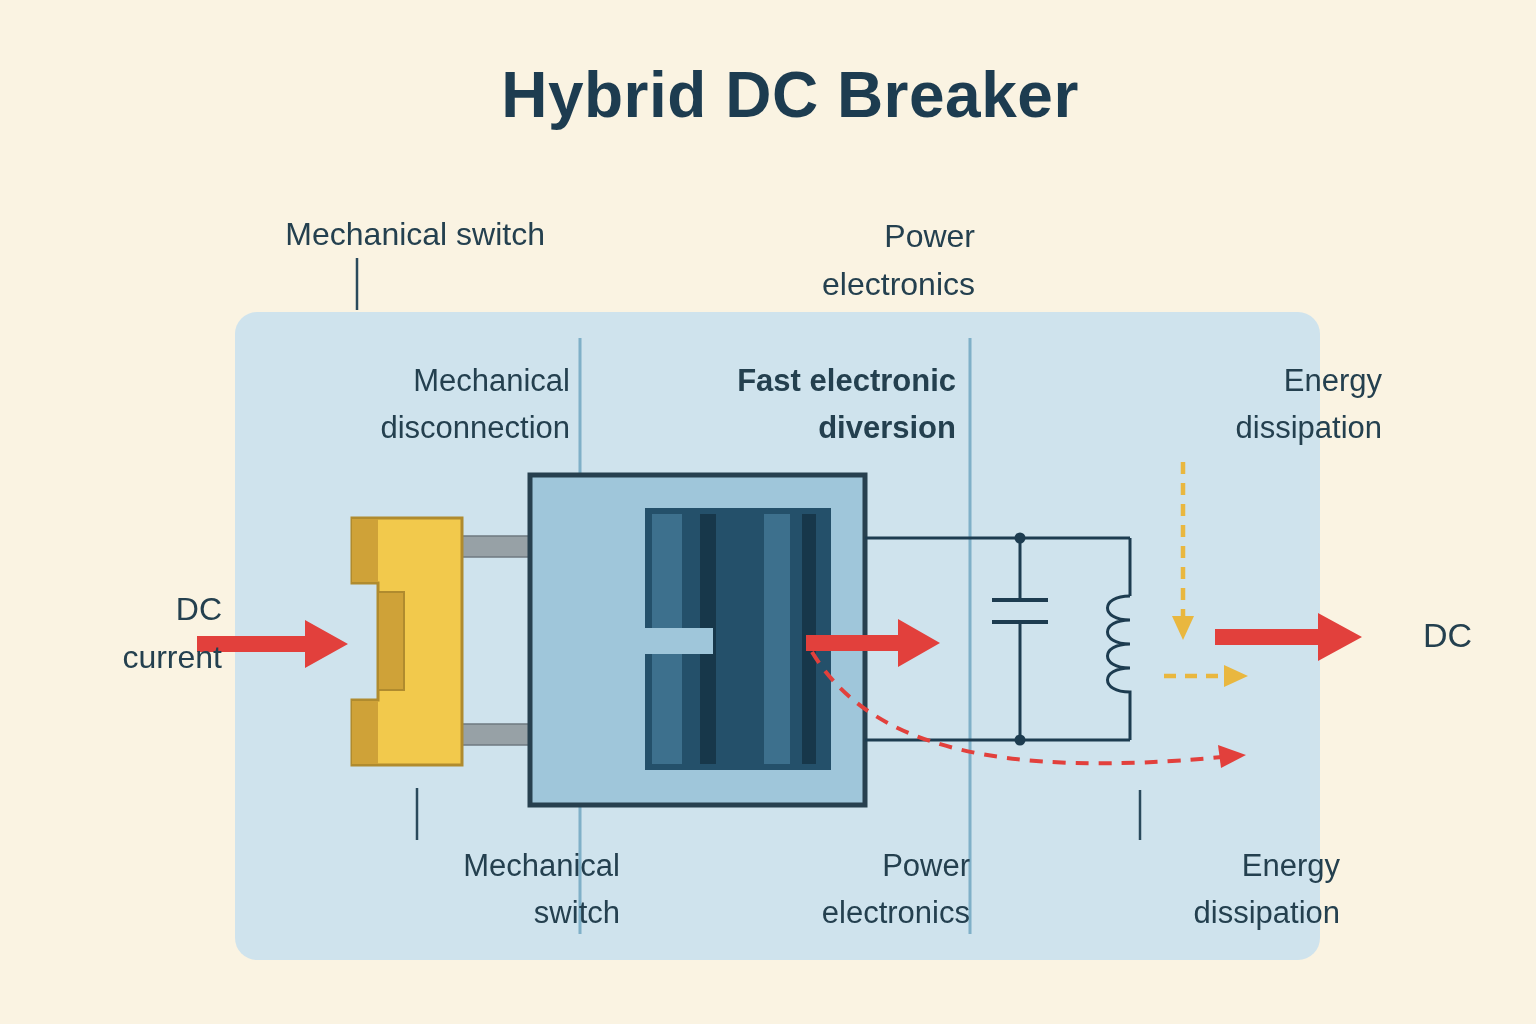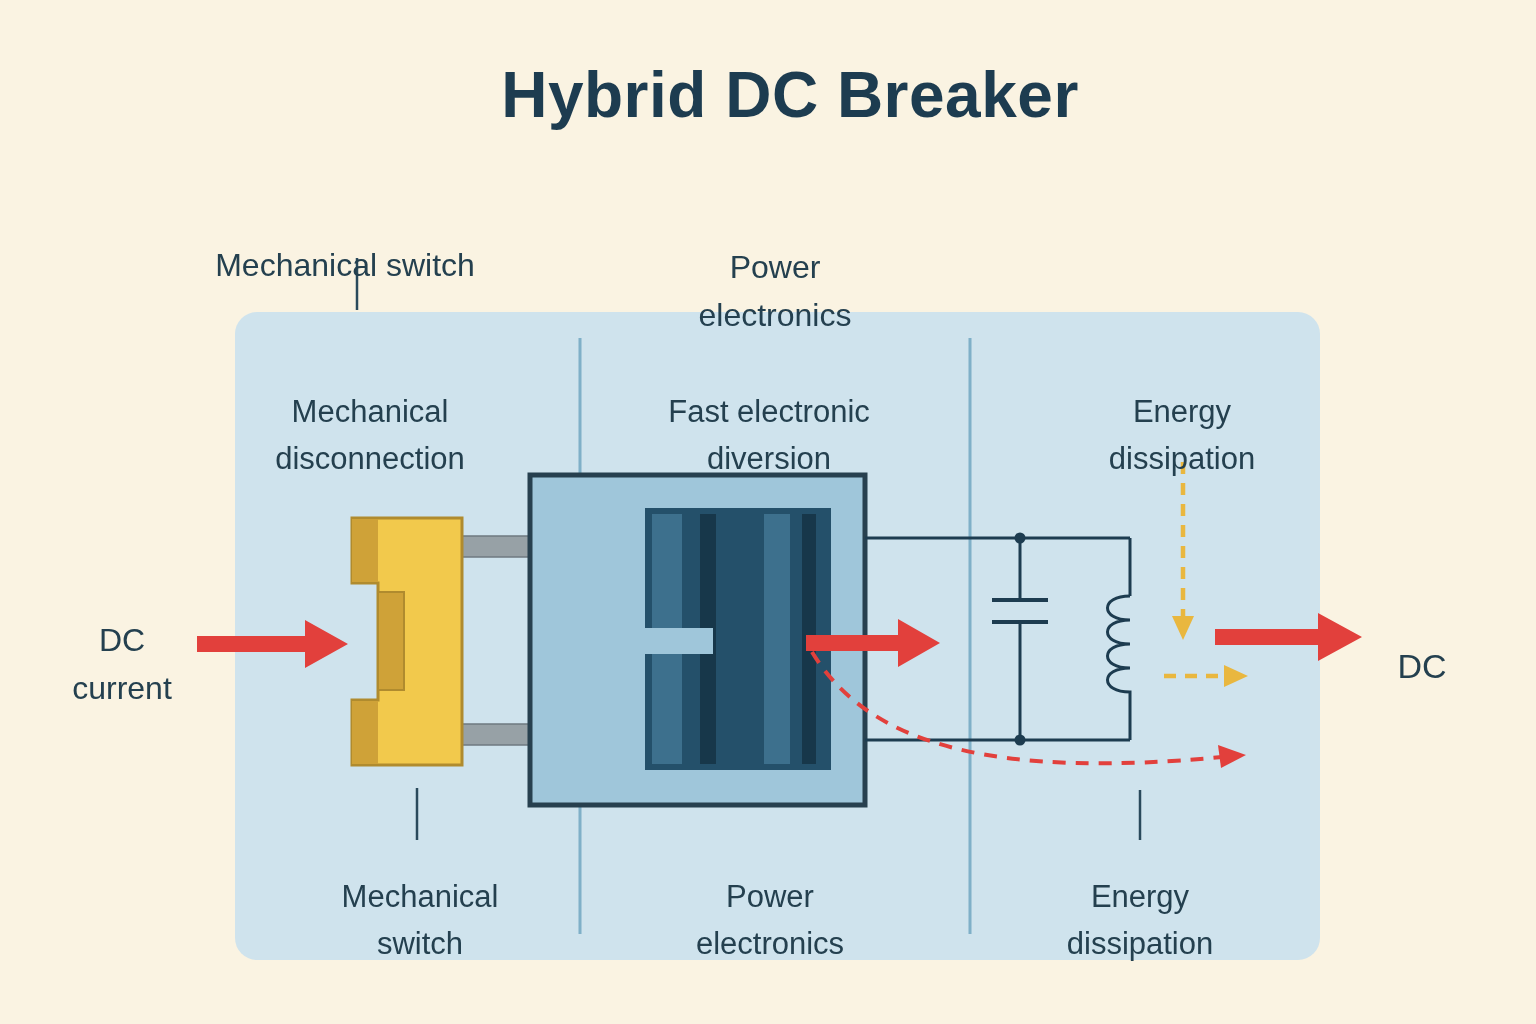--- a/index.html
+++ b/index.html
@@ -8,22 +8,22 @@
     background:#faf3e2;
     font-family:"Liberation Sans", sans-serif;
   }
   .stage{position:absolute;inset:0;width:1536px;height:1024px;padding-left:44px;}
   svg.diagram{position:absolute;left:0;top:0;}
   .title{
     position:absolute;left:0;right:0;top:58px;text-align:center;
     font-size:64px;font-weight:700;color:#1d3c50;letter-spacing:0.5px;
   }
   .lbl{
-    position:absolute;text-align:center;color:#24404f;
-    font-size:31px;line-height:1.5;white-space:pre-line;margin-top:31px;
+    position:absolute;text-align:right;color:#24404f;
+    font-size:31px;line-height:1.5;white-space:pre-line;
   }
   .lbl.big{font-size:32px;}
   .lbl.dc-out{font-size:34px;}
 </style>
 </head>
 <body>
 
 <div class="stage">
 
   <svg class="diagram" width="1536" height="1024" viewBox="0 0 1536 1024">
@@ -80,21 +80,21 @@
   </svg>
 
   <div class="title">Hybrid DC Breaker</div>
 
   <div class="lbl big" style="left:145px;top:210px;width:400px;">Mechanical switch</div>
   <div class="lbl big" style="left:575px;top:212px;width:400px;">Power
 electronics</div>
 
   <div class="lbl" style="left:170px;top:358px;width:400px;">Mechanical
 disconnection</div>
-  <div class="lbl" style="left:569px;top:358px;width:400px;">Fast electronic
+  <div class="lbl" style="left:556px;top:358px;width:400px;font-weight:bold;">Fast electronic
 diversion</div>
   <div class="lbl" style="left:982px;top:358px;width:400px;">Energy
 dissipation</div>
 
   <div class="lbl" style="left:220px;top:843px;width:400px;">Mechanical
 switch</div>
   <div class="lbl" style="left:570px;top:843px;width:400px;">Power
 electronics</div>
   <div class="lbl" style="left:940px;top:843px;width:400px;">Energy
 dissipation</div>

